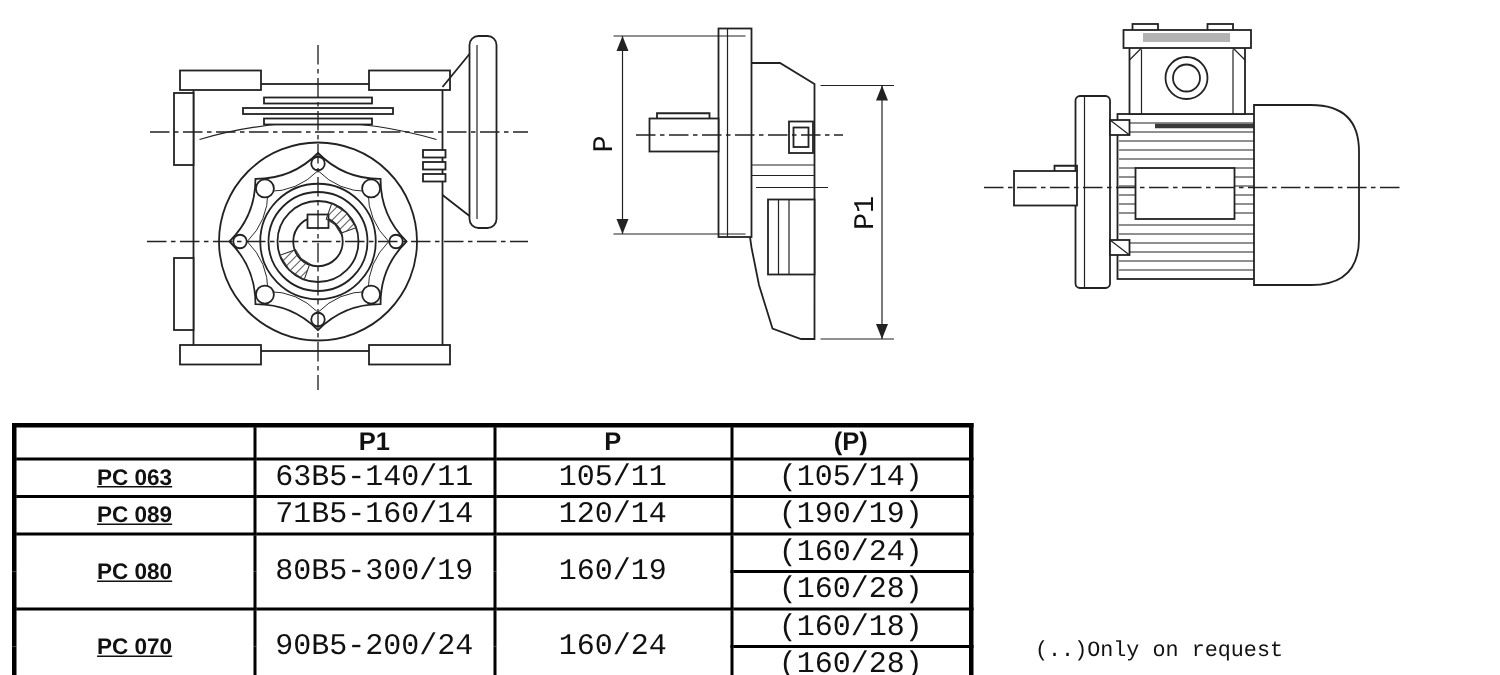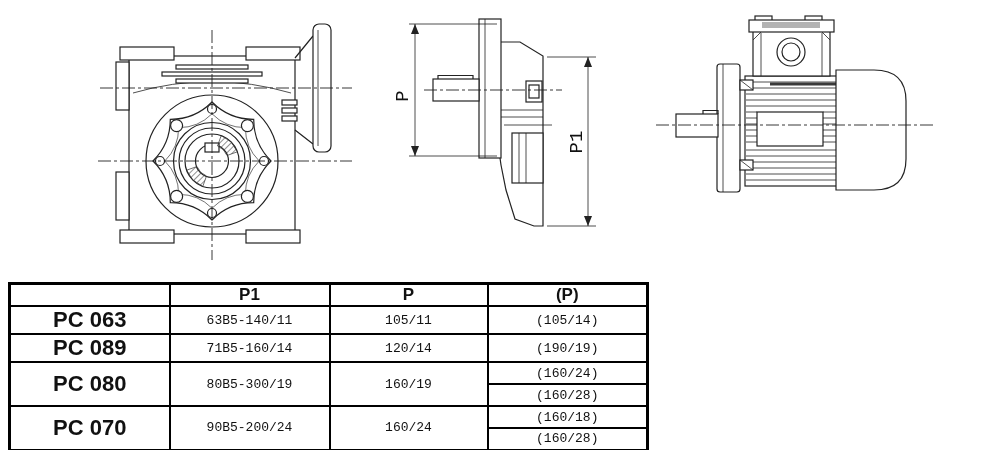--- a/index.html
+++ b/index.html
@@ -12,22 +12,22 @@
   .cl{fill:none;stroke:#222;stroke-width:.9;stroke-dasharray:13 3 3 3;}
   .ar{fill:#222;stroke:none;}
   .dimtxt{font-family:"Liberation Mono",monospace;font-size:19px;fill:#111;}
   table.spec{position:absolute;left:8px;top:282px;border-collapse:collapse;
              border:3px solid #000;table-layout:fixed;}
   table.spec td,table.spec th{border:2px solid #000;text-align:center;vertical-align:middle;
              padding:0;overflow:hidden;white-space:nowrap;}
   table.spec tr{height:22px;}
   tr.hdr{height:21px;}
   .hd{font-family:"Liberation Sans",sans-serif;font-weight:bold;font-size:17px;}
-  .model{font-family:"Liberation Sans",sans-serif;font-weight:bold;font-size:22px;}
-  .val{font-family:"Liberation Mono",monospace;font-size:13px;font-weight:normal;}
+  .model{font-family:"Liberation Sans",sans-serif;font-weight:bold;font-size:15px;text-decoration:underline;}
+  .val{font-family:"Liberation Mono",monospace;font-size:20px;font-weight:normal;}
   #note{position:absolute;left:690px;top:426px;font-family:"Liberation Mono",monospace;
         font-size:14.5px;color:#111;}
 </style>
 </head>
 <body>
 
 <div id="page">
 
   <svg width="1000" height="278" viewBox="0 0 1000 278">
     <defs>
@@ -190,14 +190,15 @@
       <td class="val" rowspan="2">90B5-200/24</td>
       <td class="val" rowspan="2">160/24</td>
       <td class="val">(160/18)</td>
     </tr>
     <tr>
       <td class="val">(160/28)</td>
     </tr>
   </tbody>
     </table>
 
+  <div id="note">(..)Only on request</div>
 
 </div>
 
 </body></html>

